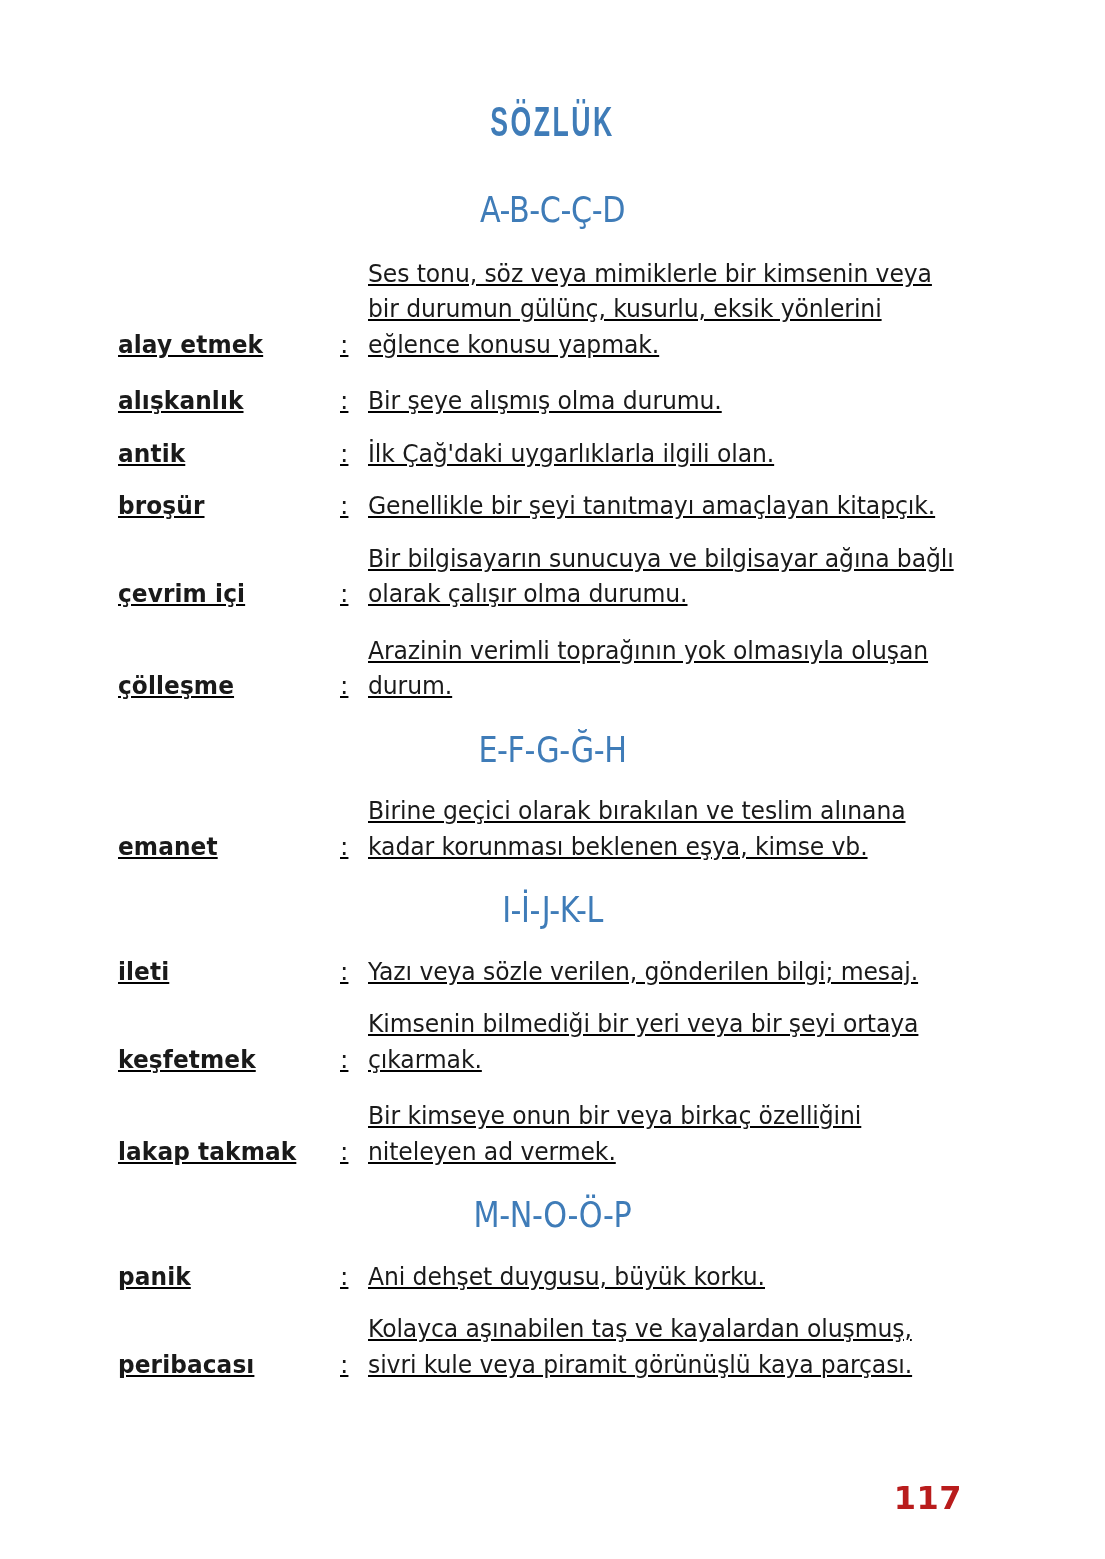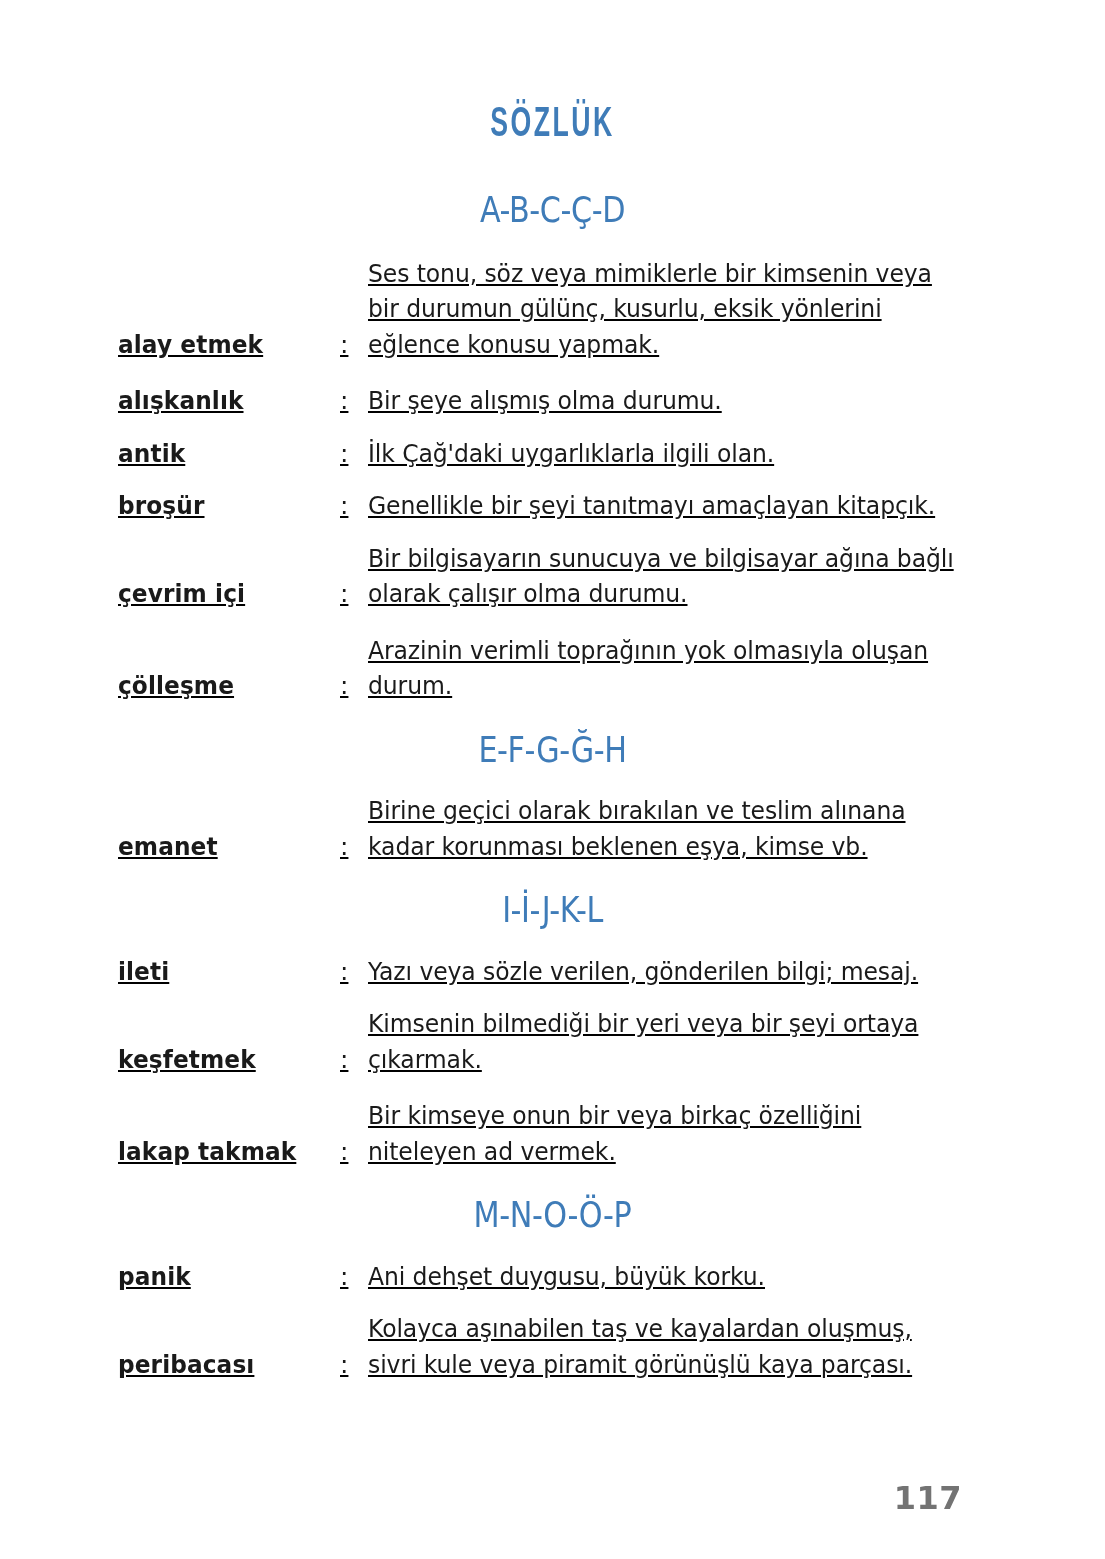--- a/index.html
+++ b/index.html
@@ -98,21 +98,21 @@
   
   .entry.multiline { margin-bottom: 21px; }
 
   
   .page-number {
     position: absolute;
     right: 78px;
     bottom: 42px;
     font-size: 32px;
     font-weight: 700;
-    color: #737373;
+    color: #b91c1c;
     font-family: "DejaVu Sans", sans-serif;
     letter-spacing: 0.5px;
   }
 </style>
 </head>
 <body>
 
 <div class="page">
 
   <div class="page-title">SÖZLÜK</div>

